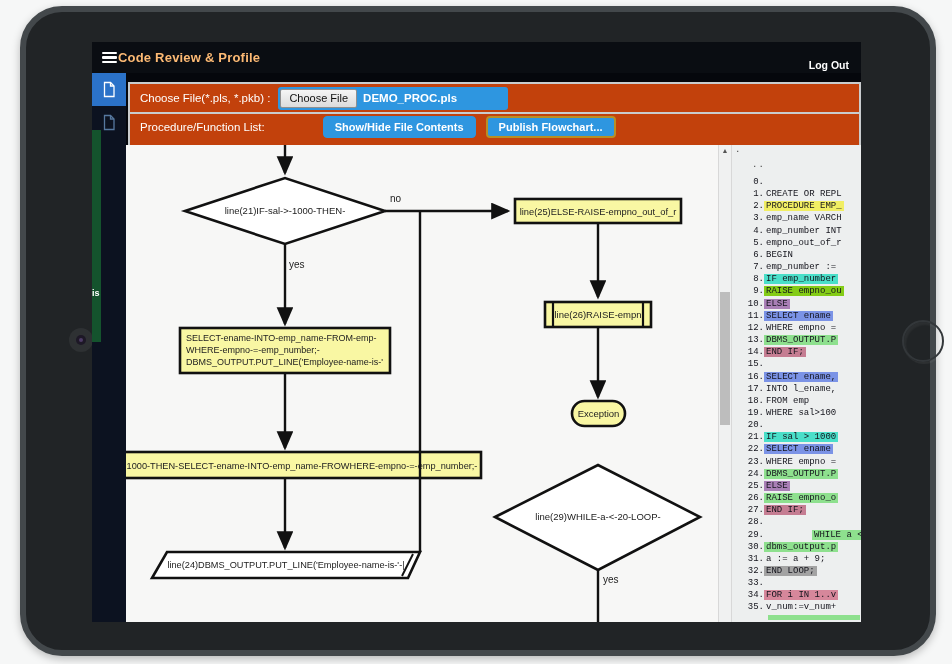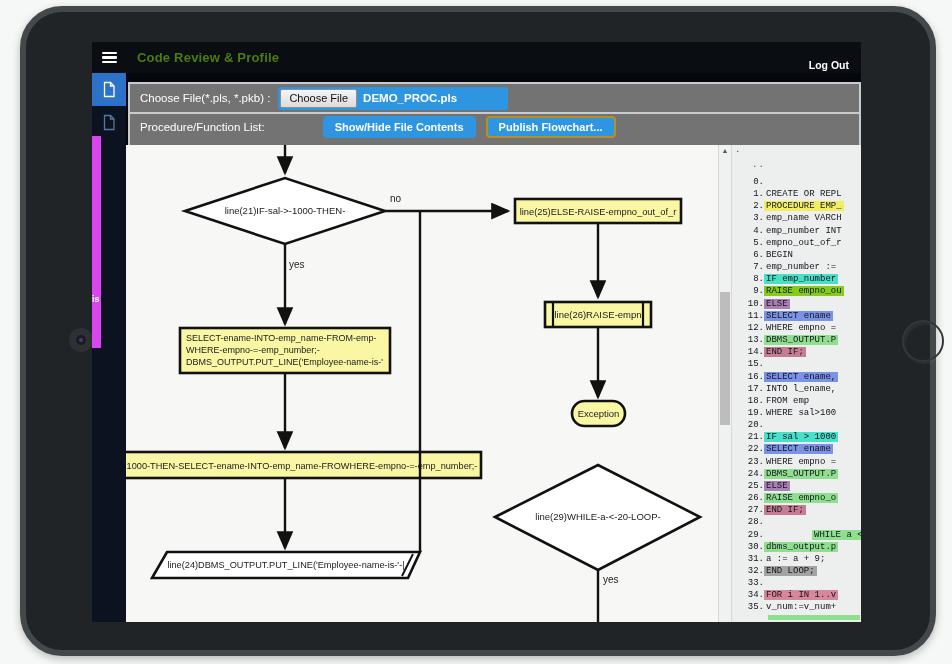--- a/index.html
+++ b/index.html
@@ -21,33 +21,33 @@
   
   .screen { position:absolute; left:92px; top:42px; width:769px; height:580px;
             background:#05070c; overflow:hidden; }
 
   
   .topbar { position:absolute; left:0; top:0; width:769px; height:31px; background:#0a0d12;
             display:flex; align-items:center; }
   .hamburger { margin-left:10px; width:15px; height:11px; display:flex; flex-direction:column;
                justify-content:space-between; cursor:pointer; }
   .hamburger span { display:block; height:2.2px; background:#fff; border-radius:1px; }
-  .app-title { margin-left:20px; color:#4d7c0f; font-size:13px; font-weight:700; letter-spacing:.2px; }
+  .app-title { margin-left:1px; color:#fdba74; font-size:13px; font-weight:700; letter-spacing:.2px; }
   .logout { position:absolute; right:12px; color:#fff; font-size:10.5px; font-weight:700; cursor:pointer;margin-top:14px; }
 
   
   .sidebar { position:absolute; left:0; top:31px; width:34px; height:549px; background:#0c1220; }
   .side-item { width:34px; height:33px; display:flex; align-items:center; justify-content:center; cursor:pointer; }
   .side-item.active { background:#2b72c8; }
-  .left-strip { position:absolute; left:0; top:94px; width:9px; height:212px; background:#d946ef; }
+  .left-strip { position:absolute; left:0; top:88px; width:9px; height:212px; background:#14532d; }
   .left-strip .partial { position:absolute; left:0px; top:158px; color:#fff; font-size:9px; font-weight:700; }
 
   
   .toolbar { position:absolute; left:36px; top:40px; width:733px; height:73px;
-             background:#737373; border:2px solid #c9ccce; }
+             background:#c2410c; border:2px solid #c9ccce; }
   .tb-row { display:flex; align-items:center; height:28px; padding-left:10px; }
   .tb-row.second { border-top:2px solid #c9ccce; height:27px; }
   .tb-label { color:#fff; font-size:11.5px; white-space:nowrap; }
   .file-widget { margin-left:8px; width:230px; height:23px; background:#2e96e0; border-radius:3px;
                  display:flex; align-items:center; cursor:pointer; }
   .choose-btn { margin-left:2px; height:19px; padding:0 8px; font-size:11px; color:#111;
                 background:linear-gradient(#f5f5f5,#dcdcdc); border:1px solid #8f8f8f; border-radius:2px;
                 display:flex; align-items:center; cursor:pointer; }
   .filename { margin-left:6px; color:#fff; font-size:11.5px; font-weight:700; }
   .proc-select { margin-left:8px; width:182px; height:21px; background:#2e96e0; border-radius:3px;

